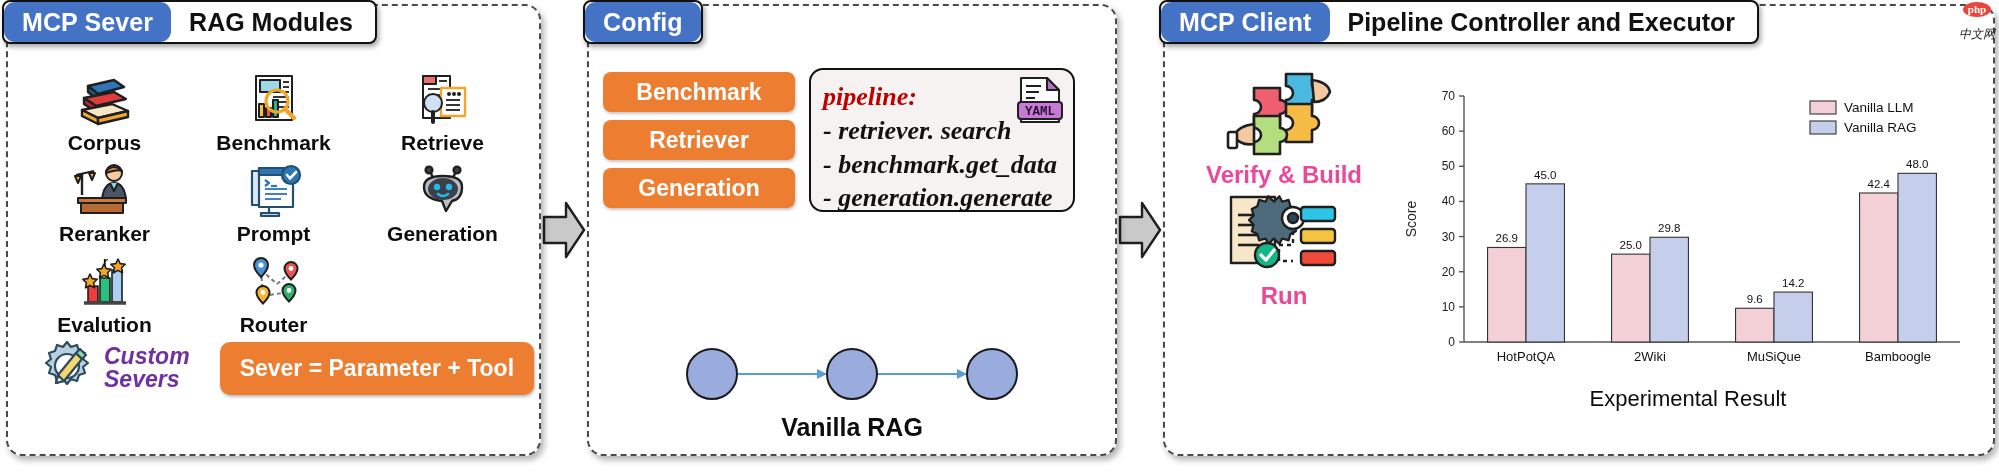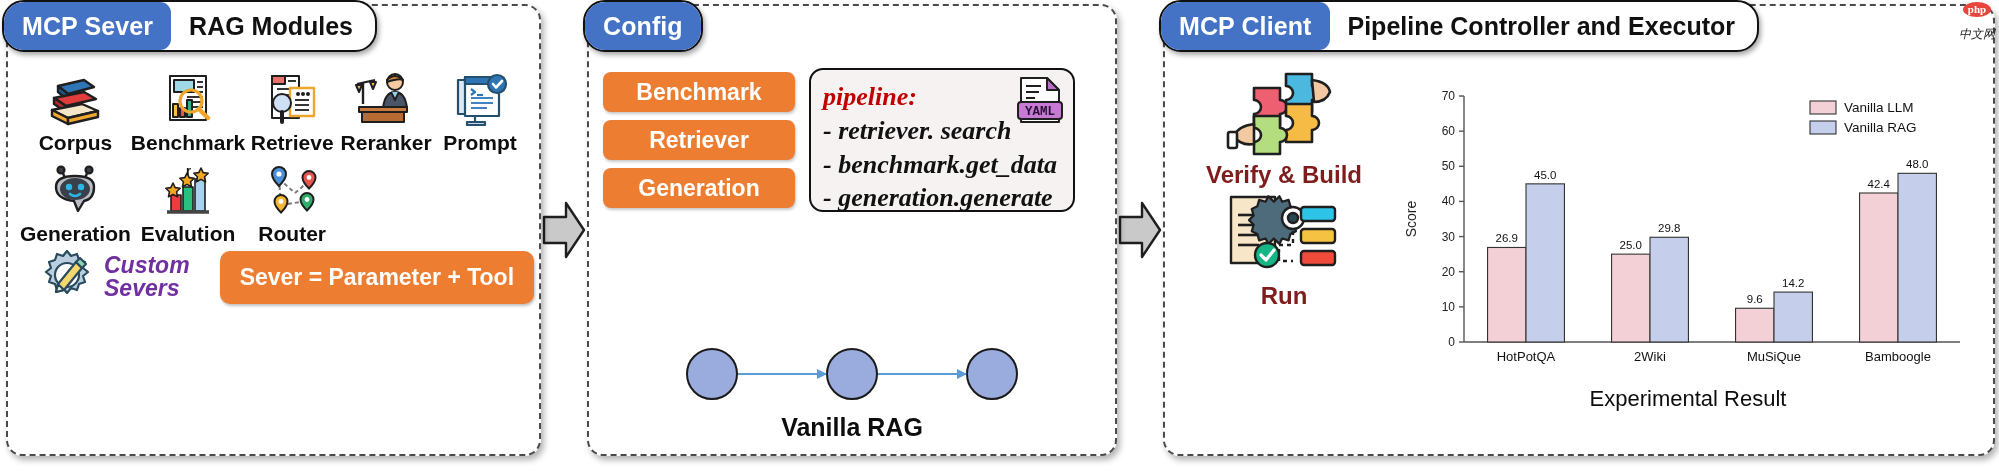--- a/index.html
+++ b/index.html
@@ -24,26 +24,26 @@
     background: #ffffff;
     border: 2.5px dashed #4a4a4a;
     border-radius: 16px;
     box-shadow: 3px 4px 6px rgba(0,0,0,.30);
     height: 452px;
     flex: 0 0 auto;
   }
   .panel-head {
     position: absolute;
     top: -6px; left: -6px;
-    height: 52px;
+    height: 44px;
     display: flex;
     align-items: stretch;
     background: #ffffff;
     border: 2px solid #111;
-    border-radius: 22px;
+    border-radius: 8px;
     box-shadow: 2px 3px 5px rgba(0,0,0,.35);
     z-index: 5;
     overflow: hidden;
   }
   .head-tag {
     background: #4472c4;
     color: #fff;
     font-weight: bold;
     font-size: 25px;
     display: flex; align-items: center; justify-content: center;
@@ -58,21 +58,21 @@
     display: flex; align-items: center;
     padding: 0 22px 0 18px;
     white-space: nowrap;
   }
 
   
   #p1 { width: 535px; }
   #p1 .body { padding: 62px 12px 8px 12px; height: 100%; }
   .mod-grid {
     display: grid;
-    grid-template-columns: repeat(5, 1fr);
+    grid-template-columns: repeat(3, 1fr);
     row-gap: 4px;
   }
   .mod {
     display: flex; flex-direction: column;
     align-items: center; justify-content: flex-start;
   }
   .mod .glyph { height: 62px; display:flex; align-items:center; justify-content:center; }
   .mod .cap {
     font-size: 21px; font-weight: bold; color: #0d0d0d;
     margin-top: 1px; white-space: nowrap;
@@ -154,21 +154,21 @@
     position: absolute; left:0; right:0; bottom: 12px;
     text-align: center; font-size: 25px; font-weight: bold; color:#0d0d0d;
   }
 
   
   #p3 { width: 832px; }
   #p3 .body { padding: 62px 10px 8px 14px; height: 100%; display:flex; gap: 4px; }
   .stages { width: 210px; display:flex; flex-direction:column; align-items:center; }
   .stage { display:flex; flex-direction:column; align-items:center; }
   .stage .glyph { height: 92px; display:flex; align-items:center; justify-content:center; }
-  .stage .cap { font-size: 24px; font-weight: bold; color:#7f1d1d; margin-top: 1px; }
+  .stage .cap { font-size: 24px; font-weight: bold; color:#ec4899; margin-top: 1px; }
   .chart-area { flex: 1; display:flex; flex-direction:column; align-items:center; padding-top: 6px;}
   .chart-cap { font-size: 22px; font-weight:normal; color:#0d0d0d; margin-top: 2px; text-align: right;}
 
   .wm {
     position: absolute; top: 2px; right: 4px;
     display:flex; align-items:center; gap:1px; z-index: 30; flex-direction: column;
   }
   .wm .php {
     background:#e8453c; color:#fff; font-weight:bold; font-size:11px;
     border-radius:50%; padding: 2px 5px; line-height:1;

